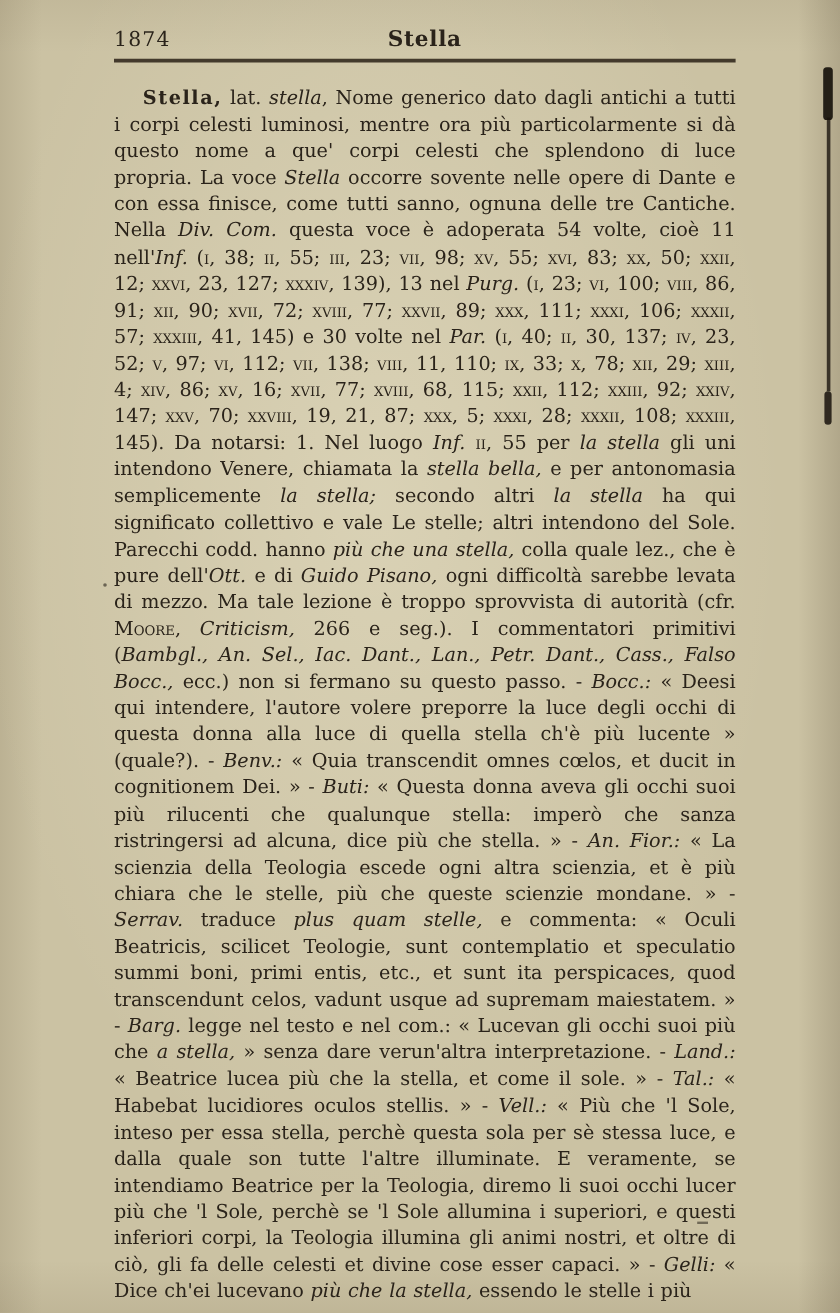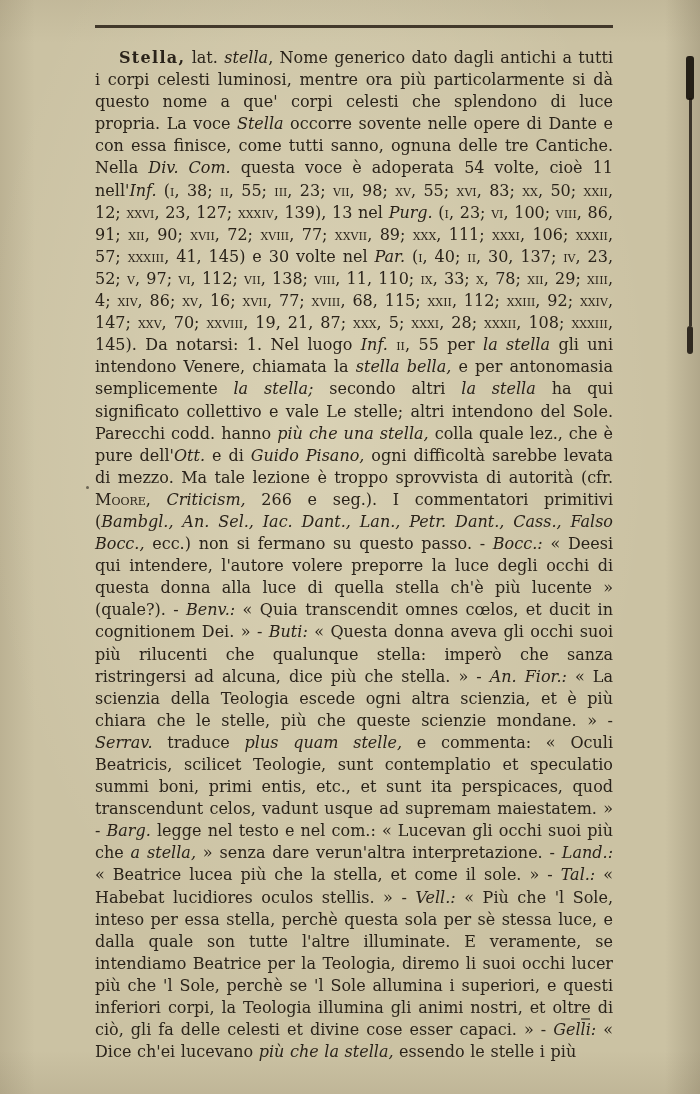--- a/index.html
+++ b/index.html
@@ -36,20 +36,24 @@
   .a-streak      { left:689px; top:98px;  width:3px; height:228px; opacity:.78; }
   .a-blob-bottom { left:687px; top:326px; width:6px; height:28px; border-radius:3px; opacity:.85; }
   .a-speck-left  { left:86px;  top:486px; width:3px; height:3px; border-radius:50%; opacity:.55; }
   .a-dash-bottom { left:581px; top:1018px; width:9px; height:2px; opacity:.5; }
 </style>
 </head>
 <body>
 
 <div class="page" style="--paper: #cbc2a3; --ink: #2a231a;">
   <div class="content">
+    <div class="header">
+      <span class="pagenum">1874</span>
+      <span class="title">Stella</span>
+    </div>
     <div class="rule"></div>
     <p class="entry"><span class="seg-bold">Stella,</span><span class="seg-normal"> lat. </span><span class="seg-italic">stella</span><span class="seg-normal">, Nome generico dato dagli antichi a tutti i corpi celesti luminosi, mentre ora più particolarmente si dà questo nome a que' corpi celesti che splendono di luce propria. La voce </span><span class="seg-italic">Stella</span><span class="seg-normal"> occorre sovente nelle opere di Dante e con essa finisce, come tutti sanno, ognuna delle tre Cantiche. Nella </span><span class="seg-italic">Div. Com.</span><span class="seg-normal"> questa voce è adoperata 54 volte, cioè 11 nell'</span><span class="seg-italic">Inf.</span><span class="seg-sc"> (i, 38; ii, 55; iii, 23; vii, 98; xv, 55; xvi, 83; xx, 50; xxii, 12; xxvi, 23, 127; xxxiv, 139), </span><span class="seg-normal">13 nel </span><span class="seg-italic">Purg.</span><span class="seg-sc"> (i, 23; vi, 100; viii, 86, 91; xii, 90; xvii, 72; xviii, 77; xxvii, 89; xxx, 111; xxxi, 106; xxxii, 57; xxxiii, 41, 145) </span><span class="seg-normal">e 30 volte nel </span><span class="seg-italic">Par.</span><span class="seg-sc"> (i, 40; ii, 30, 137; iv, 23, 52; v, 97; vi, 112; vii, 138; viii, 11, 110; ix, 33; x, 78; xii, 29; xiii, 4; xiv, 86; xv, 16; xvii, 77; xviii, 68, 115; xxii, 112; xxiii, 92; xxiv, 147; xxv, 70; xxviii, 19, 21, 87; xxx, 5; xxxi, 28; xxxii, 108; xxxiii, 145). </span><span class="seg-normal">Da notarsi: 1. Nel luogo </span><span class="seg-italic">Inf.</span><span class="seg-sc"> ii, 55</span><span class="seg-normal"> per </span><span class="seg-italic">la stella</span><span class="seg-normal"> gli uni intendono Venere, chiamata la </span><span class="seg-italic">stella bella,</span><span class="seg-normal"> e per antonomasia semplicemente </span><span class="seg-italic">la stella;</span><span class="seg-normal"> secondo altri </span><span class="seg-italic">la stella</span><span class="seg-normal"> ha qui significato collettivo e vale Le stelle; altri intendono del Sole. Parecchi codd. hanno </span><span class="seg-italic">più che una stella,</span><span class="seg-normal"> colla quale lez., che è pure dell'</span><span class="seg-italic">Ott.</span><span class="seg-normal"> e di </span><span class="seg-italic">Guido Pisano,</span><span class="seg-normal"> ogni difficoltà sarebbe levata di mezzo. Ma tale lezione è troppo sprovvista di autorità (cfr. </span><span class="seg-sc">Moore</span><span class="seg-normal">, </span><span class="seg-italic">Criticism,</span><span class="seg-normal"> 266 e seg.). I commentatori primitivi (</span><span class="seg-italic">Bambgl., An. Sel., Iac. Dant., Lan., Petr. Dant., Cass., Falso Bocc.,</span><span class="seg-normal"> ecc.) non si fermano su questo passo. - </span><span class="seg-italic">Bocc.:</span><span class="seg-normal"> « Deesi qui intendere, l'autore volere preporre la luce degli occhi di questa donna alla luce di quella stella ch'è più lucente » (quale?). - </span><span class="seg-italic">Benv.:</span><span class="seg-normal"> « Quia transcendit omnes cœlos, et ducit in cognitionem Dei. » - </span><span class="seg-italic">Buti:</span><span class="seg-normal"> « Questa donna aveva gli occhi suoi più rilucenti che qualunque stella: imperò che sanza ristringersi ad alcuna, dice più che stella. » - </span><span class="seg-italic">An. Fior.:</span><span class="seg-normal"> « La scienzia della Teologia escede ogni altra scienzia, et è più chiara che le stelle, più che queste scienzie mondane. » - </span><span class="seg-italic">Serrav.</span><span class="seg-normal"> traduce </span><span class="seg-italic">plus quam stelle,</span><span class="seg-normal"> e commenta: « Oculi Beatricis, scilicet Teologie, sunt contemplatio et speculatio summi boni, primi entis, etc., et sunt ita perspicaces, quod transcendunt celos, vadunt usque ad supremam maiestatem. » - </span><span class="seg-italic">Barg.</span><span class="seg-normal"> legge nel testo e nel com.: « Lucevan gli occhi suoi più che </span><span class="seg-italic">a stella,</span><span class="seg-normal"> » senza dare verun'altra interpretazione. - </span><span class="seg-italic">Land.:</span><span class="seg-normal"> « Beatrice lucea più che la stella, et come il sole. » - </span><span class="seg-italic">Tal.:</span><span class="seg-normal"> « Habebat lucidiores oculos stellis. » - </span><span class="seg-italic">Vell.:</span><span class="seg-normal"> « Più che 'l Sole, inteso per essa stella, perchè questa sola per sè stessa luce, e dalla quale son tutte l'altre illuminate. E veramente, se intendiamo Beatrice per la Teologia, diremo li suoi occhi lucer più che 'l Sole, perchè se 'l Sole allumina i superiori, e questi inferiori corpi, la Teologia illumina gli animi nostri, et oltre di ciò, gli fa delle celesti et divine cose esser capaci. » - </span><span class="seg-italic">Gelli:</span><span class="seg-normal"> « Dice ch'ei lucevano </span><span class="seg-italic">più che la stella,</span><span class="seg-normal"> essendo le stelle i più</span></p>
   </div>
 
   <div class="artifact a-blob-top"></div>
   <div class="artifact a-streak"></div>
   <div class="artifact a-blob-bottom"></div>
   <div class="artifact a-speck-left"></div>
   <div class="artifact a-dash-bottom"></div>
 </div>

